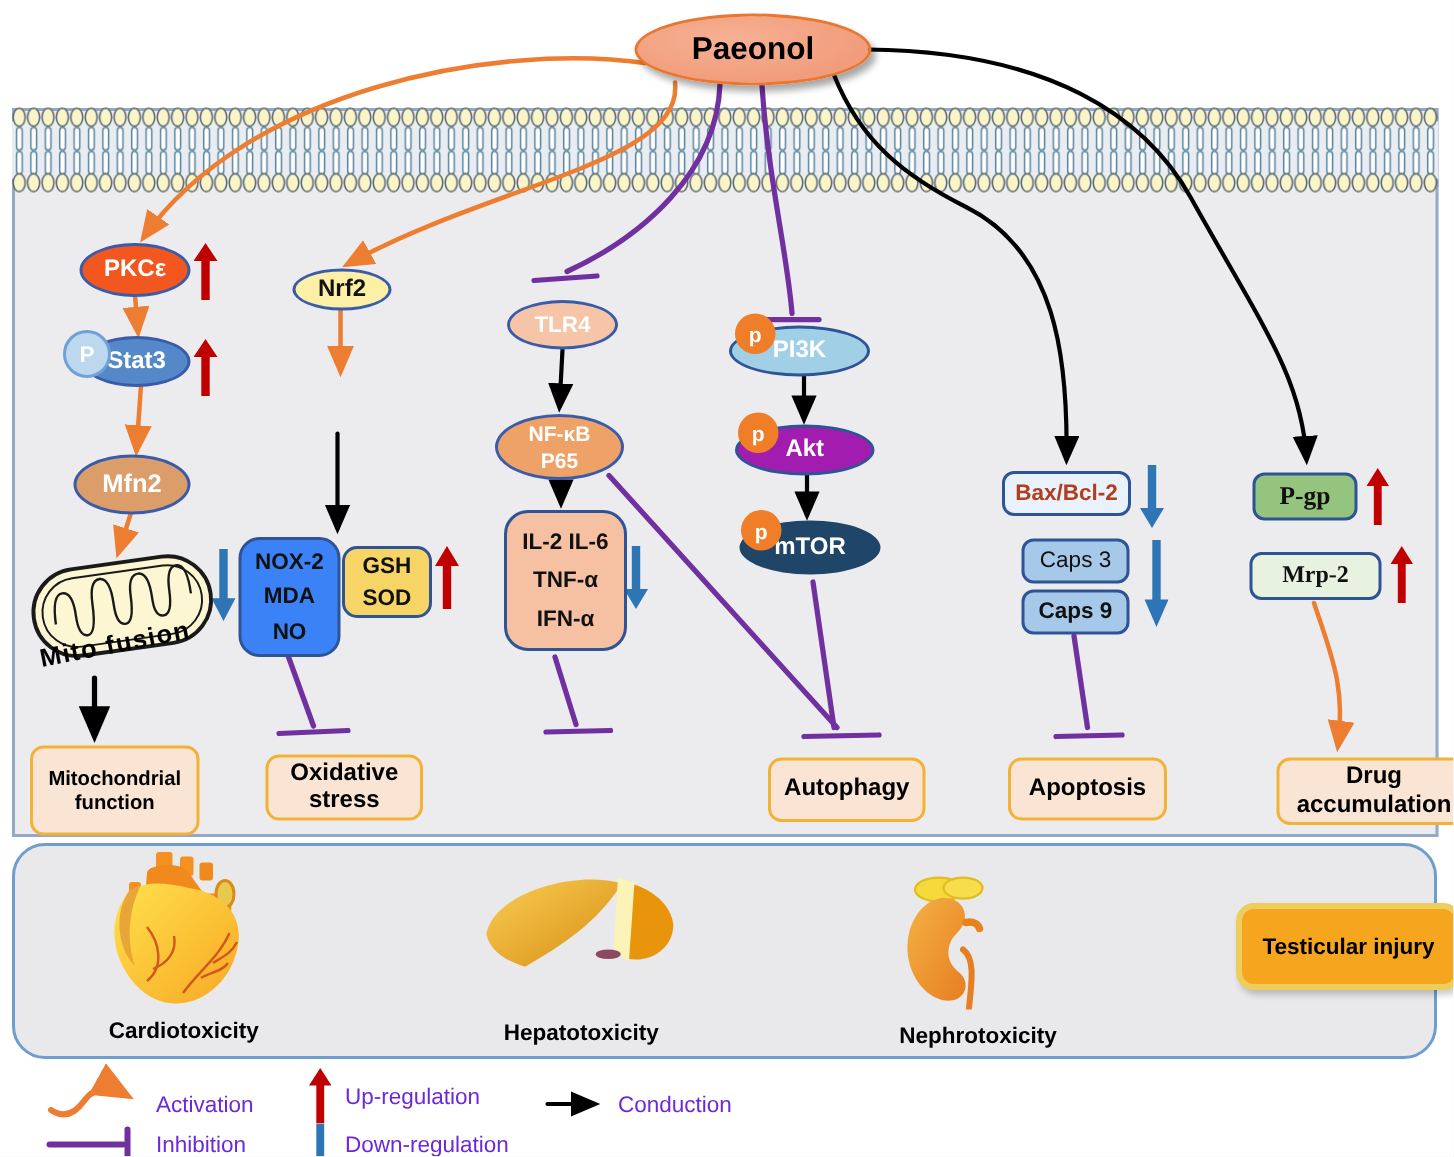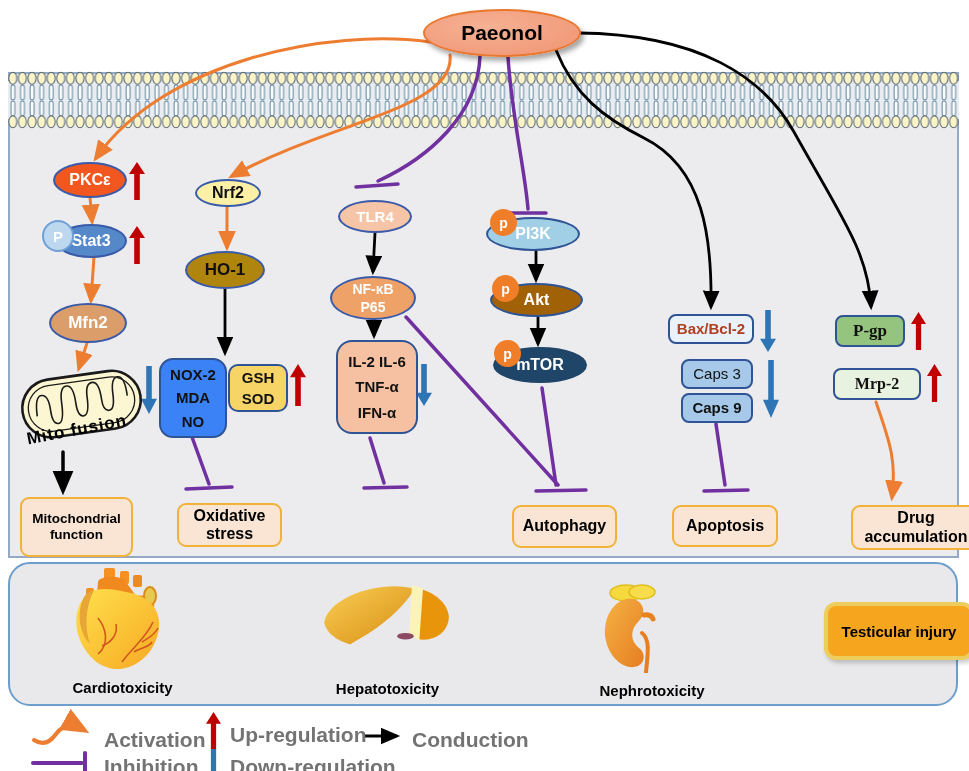--- a/index.html
+++ b/index.html
@@ -19,21 +19,21 @@
   .bx{border:2px solid #2F5496;border-radius:10px;color:#111;}
   .outcome{background:#FAE4D3;border:2px solid #F2B237;border-radius:9px;color:#000;
            font-size:16px;padding:2px 4px;}
   .pc{position:absolute;border-radius:50%;display:flex;align-items:center;justify-content:center;
       font-weight:bold;z-index:5;box-sizing:border-box;}
   .paeonol{position:absolute;left:423px;top:9px;width:154px;height:44px;z-index:5;
            background:radial-gradient(ellipse at 40% 35%,#F6B193,#EF9473);
            border:2.5px solid #E8772F;border-radius:50%;display:flex;align-items:center;justify-content:center;
            font-weight:bold;font-size:21px;color:#000;box-shadow:3px 4px 5px rgba(0,0,0,0.35);}
   .organ-label{position:absolute;z-index:4;font-weight:bold;font-size:15px;color:#000;text-align:center;}
-  .legend-label{position:absolute;z-index:4;font-weight:bold;font-size:21px;color:#737373;}
+  .legend-label{position:absolute;z-index:4;font-weight:normal;font-size:15px;color:#6d28d9;}
   .mito-label{position:absolute;left:26px;top:420px;z-index:5;font-weight:bold;font-size:17px;color:#000;
               transform:rotate(-11deg);letter-spacing:1px;}
   .testis-badge{position:absolute;left:788px;top:602px;width:142px;height:50px;z-index:4;
               background:#F6A51F;border:4px solid #EDCE5D;border-radius:12px;display:flex;align-items:center;
               justify-content:center;font-weight:bold;font-size:15px;color:#000;box-shadow:2px 3px 4px rgba(0,0,0,0.2);margin-left:36px;}
   .organ{position:absolute;z-index:4;}
 </style>
 </head>
 <body>
 
@@ -146,21 +146,20 @@
   <svg class="organ" style="left:18px;top:366px;transform:rotate(-8deg);" width="128" height="76" viewBox="0 0 128 76">
     <rect x="4" y="9" width="119" height="58" rx="29" fill="#FCF6D2" stroke="#1a1a1a" stroke-width="2.6"></rect>
     <rect x="10" y="15" width="107" height="46" rx="23" fill="none" stroke="#1a1a1a" stroke-width="1.3"></rect>
     <path d="M18,44 q0,-20 7,-20 q7,0 7,16 q0,14 6,14 q6,0 6,-20 q0,-16 7,-16 q7,0 7,18 q0,14 6,14 q6,0 6,-18 q0,-14 7,-14 q7,0 7,18 q0,12 6,12 q6,0 6,-16 q0,-16 7,-16 q7,0 7,20" fill="none" stroke="#1a1a1a" stroke-width="1.6"></path>
   </svg>
   <div class="mito-label">Mito fusion</div>
 
   <div class="node outcome" style="left:20px;top:497px;width:113px;height:60px;font-size:13.5px;">Mitochondrial function</div>
 
   <div class="node ell" style="left:195px;top:179px;width:66px;height:28px;background:#FBF0A6;color:#111;font-size:16px;">Nrf2</div>
-  <div class="node ell" style="left:185px;top:251px;width:80px;height:38px;background:#B0850D;color:#111;font-size:17px;">HO-1</div>
   <div class="node bx" style="left:159px;top:358px;width:68px;height:80px;background:#3b82f6;border-radius:14px;font-size:15px;line-height:1.55;">
     <div>NOX-2</div>
     <div>MDA</div>
     <div>NO</div>
   </div>
   <div class="node bx" style="left:228px;top:364px;width:60px;height:48px;background:#F7D466;border-radius:10px;font-size:15px;line-height:1.4;">
     <div>GSH</div>
     <div>SOD</div>
   </div>
   <div class="node outcome" style="left:177px;top:503px;width:105px;height:44px;">Oxidative stress</div>
@@ -171,21 +170,21 @@
     <div>P65</div>
   </div>
   <div class="node bx" style="left:336px;top:340px;width:82px;height:94px;background:#F6C1A2;border-radius:16px;font-size:15px;line-height:1.7;">
     <div>IL-2 IL-6</div>
     <div>TNF-α</div>
     <div>IFN-α</div>
   </div>
 
   <div class="node ell" style="left:486px;top:217px;width:94px;height:34px;background:#A0CFE6;border-color:#2F5496;font-size:16px;">PI3K</div>
   <div class="pc" style="left:490px;top:209px;width:27px;height:27px;background:#F07E28;color:#fff;font-size:14px;">p</div>
-  <div class="node ell" style="left:490px;top:283px;width:93px;height:34px;background:#a16207;border-color:#2F5496;font-size:16px;">Akt</div>
+  <div class="node ell" style="left:490px;top:283px;width:93px;height:34px;background:#a21caf;border-color:#2F5496;font-size:16px;">Akt</div>
   <div class="pc" style="left:492px;top:275px;width:27px;height:27px;background:#F07E28;color:#fff;font-size:14px;">p</div>
   <div class="node ell" style="left:493px;top:347px;width:94px;height:36px;background:#1F4569;border-color:#1F4569;font-size:16px;">mTOR</div>
   <div class="pc" style="left:494px;top:340px;width:27px;height:27px;background:#F07E28;color:#fff;font-size:14px;">p</div>
   <div class="node outcome" style="left:512px;top:505px;width:105px;height:43px;">Autophagy</div>
 
   <div class="node bx" style="left:668px;top:314px;width:86px;height:30px;background:#E9F1FA;border-radius:8px;color:#B03E1F;font-size:15px;">Bax/Bcl-2</div>
   <div class="node bx" style="left:681px;top:359px;width:72px;height:30px;background:#A6C9E9;border-radius:8px;font-size:15px;font-weight:normal;">Caps 3</div>
   <div class="node bx" style="left:681px;top:393px;width:72px;height:30px;background:#A6C9E9;border-radius:8px;font-size:15px;font-weight:bold;">Caps 9</div>
   <div class="node outcome" style="left:672px;top:505px;width:106px;height:42px;">Apoptosis</div>
 

